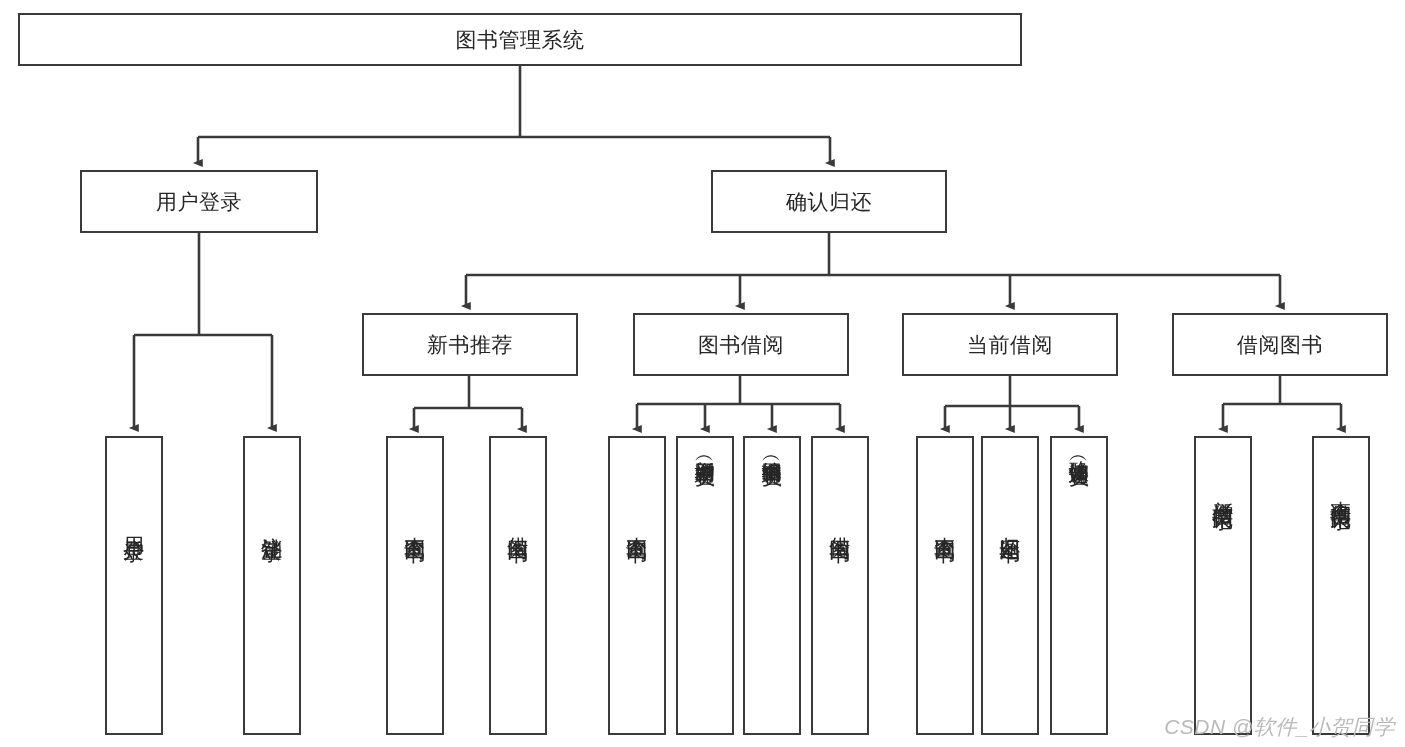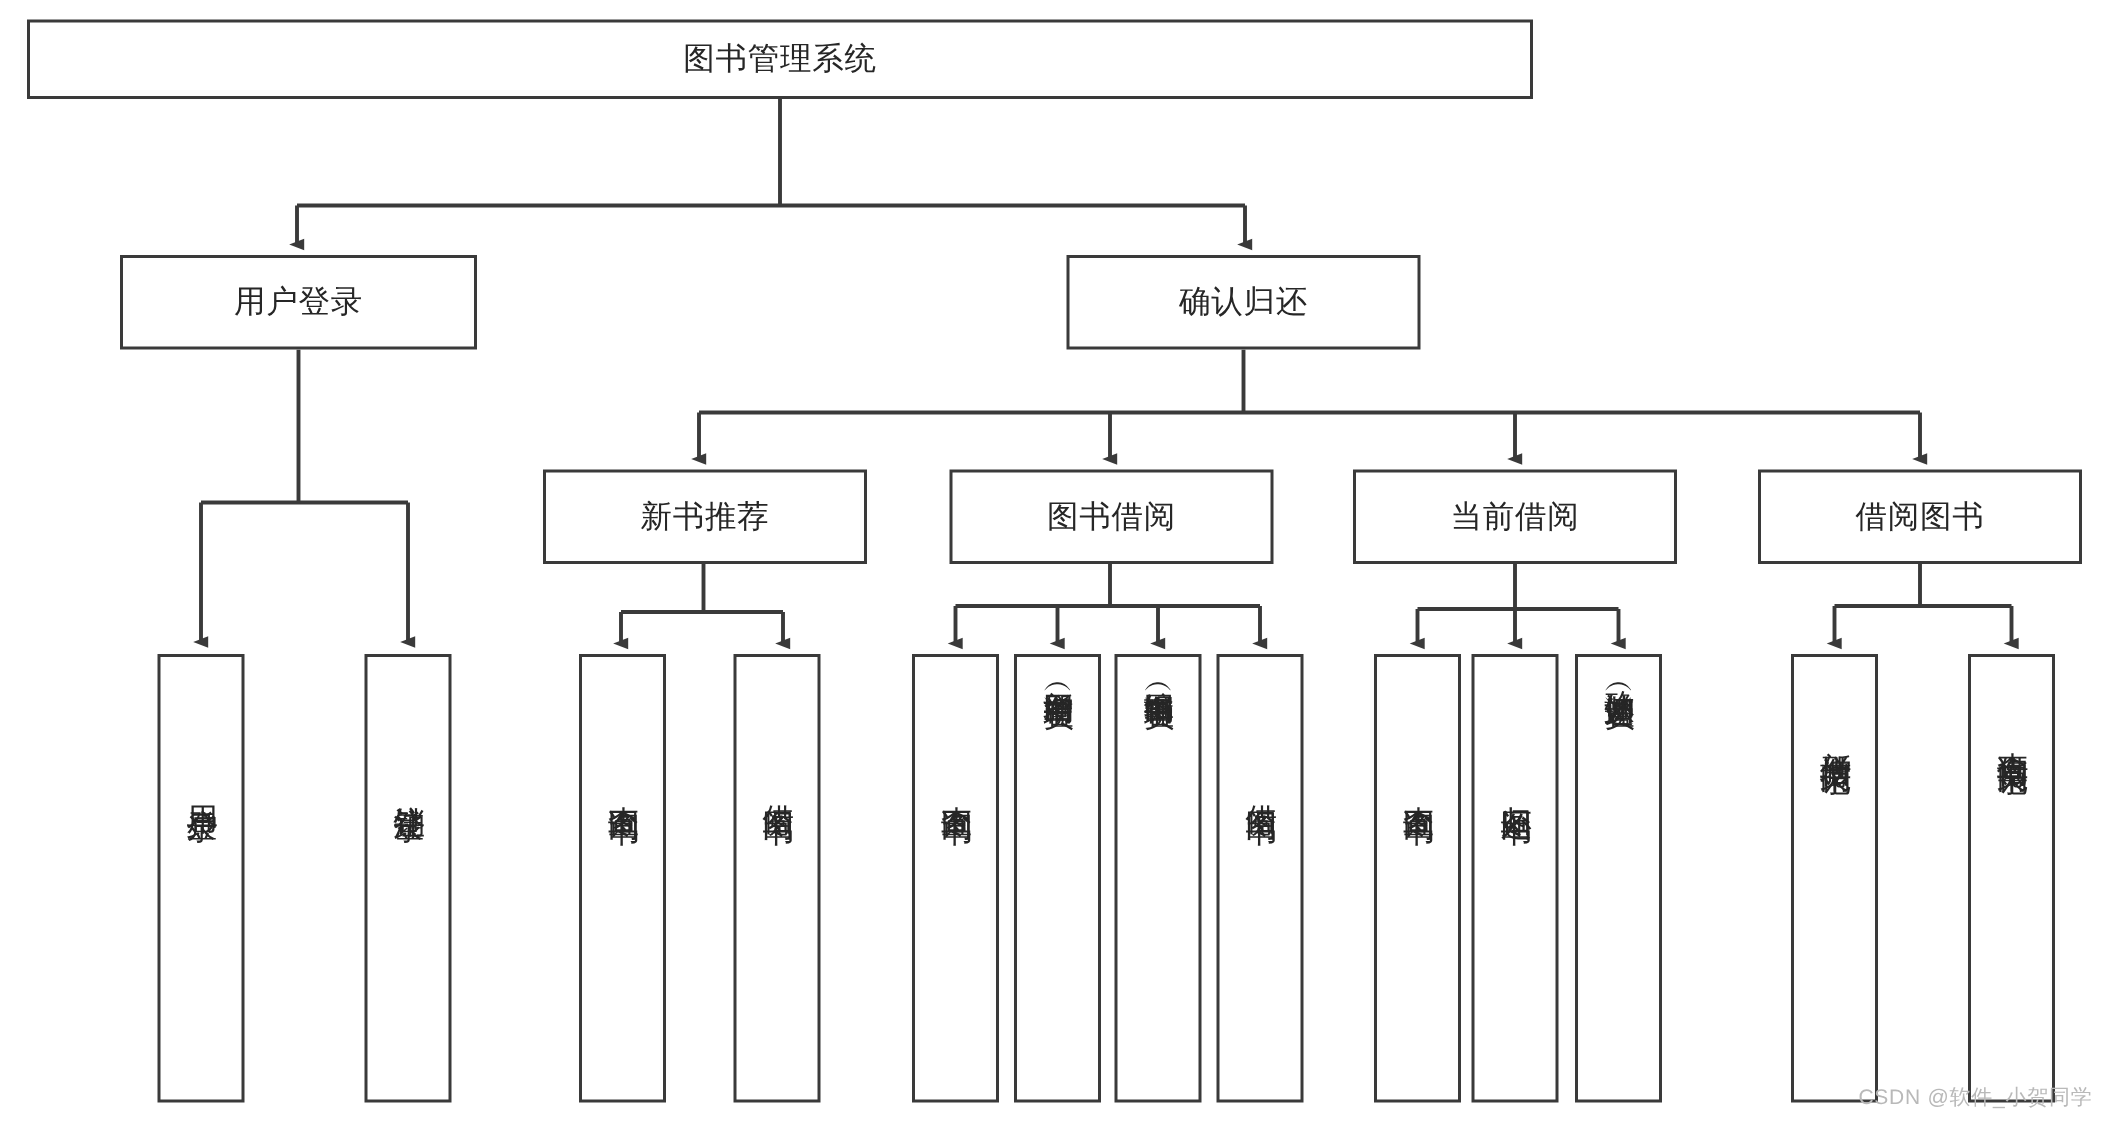--- a/index.html
+++ b/index.html
@@ -61,24 +61,25 @@
     white-space: nowrap;
   }
   .node.vert.tall-text .label {
     font-size: 20px;
     letter-spacing: 1px;
   }
   #watermark {
     position: absolute;
     right: 10px;
     bottom: 6px;
-    font-size: 14px;
+    font-size: 21px;
     color: #b9b9b9;
     white-space: nowrap;
     letter-spacing: 0.5px;
+    font-style: italic;
   }
 </style>
 </head>
 <body>
 
 <div id="diagram-root">
 
   <svg class="edges" viewBox="0 0 1405 747" preserveAspectRatio="none">
     <defs>
       <marker id="arrowhead" markerWidth="11" markerHeight="11" refX="4.5" refY="5.2" orient="auto" markerUnits="userSpaceOnUse">

